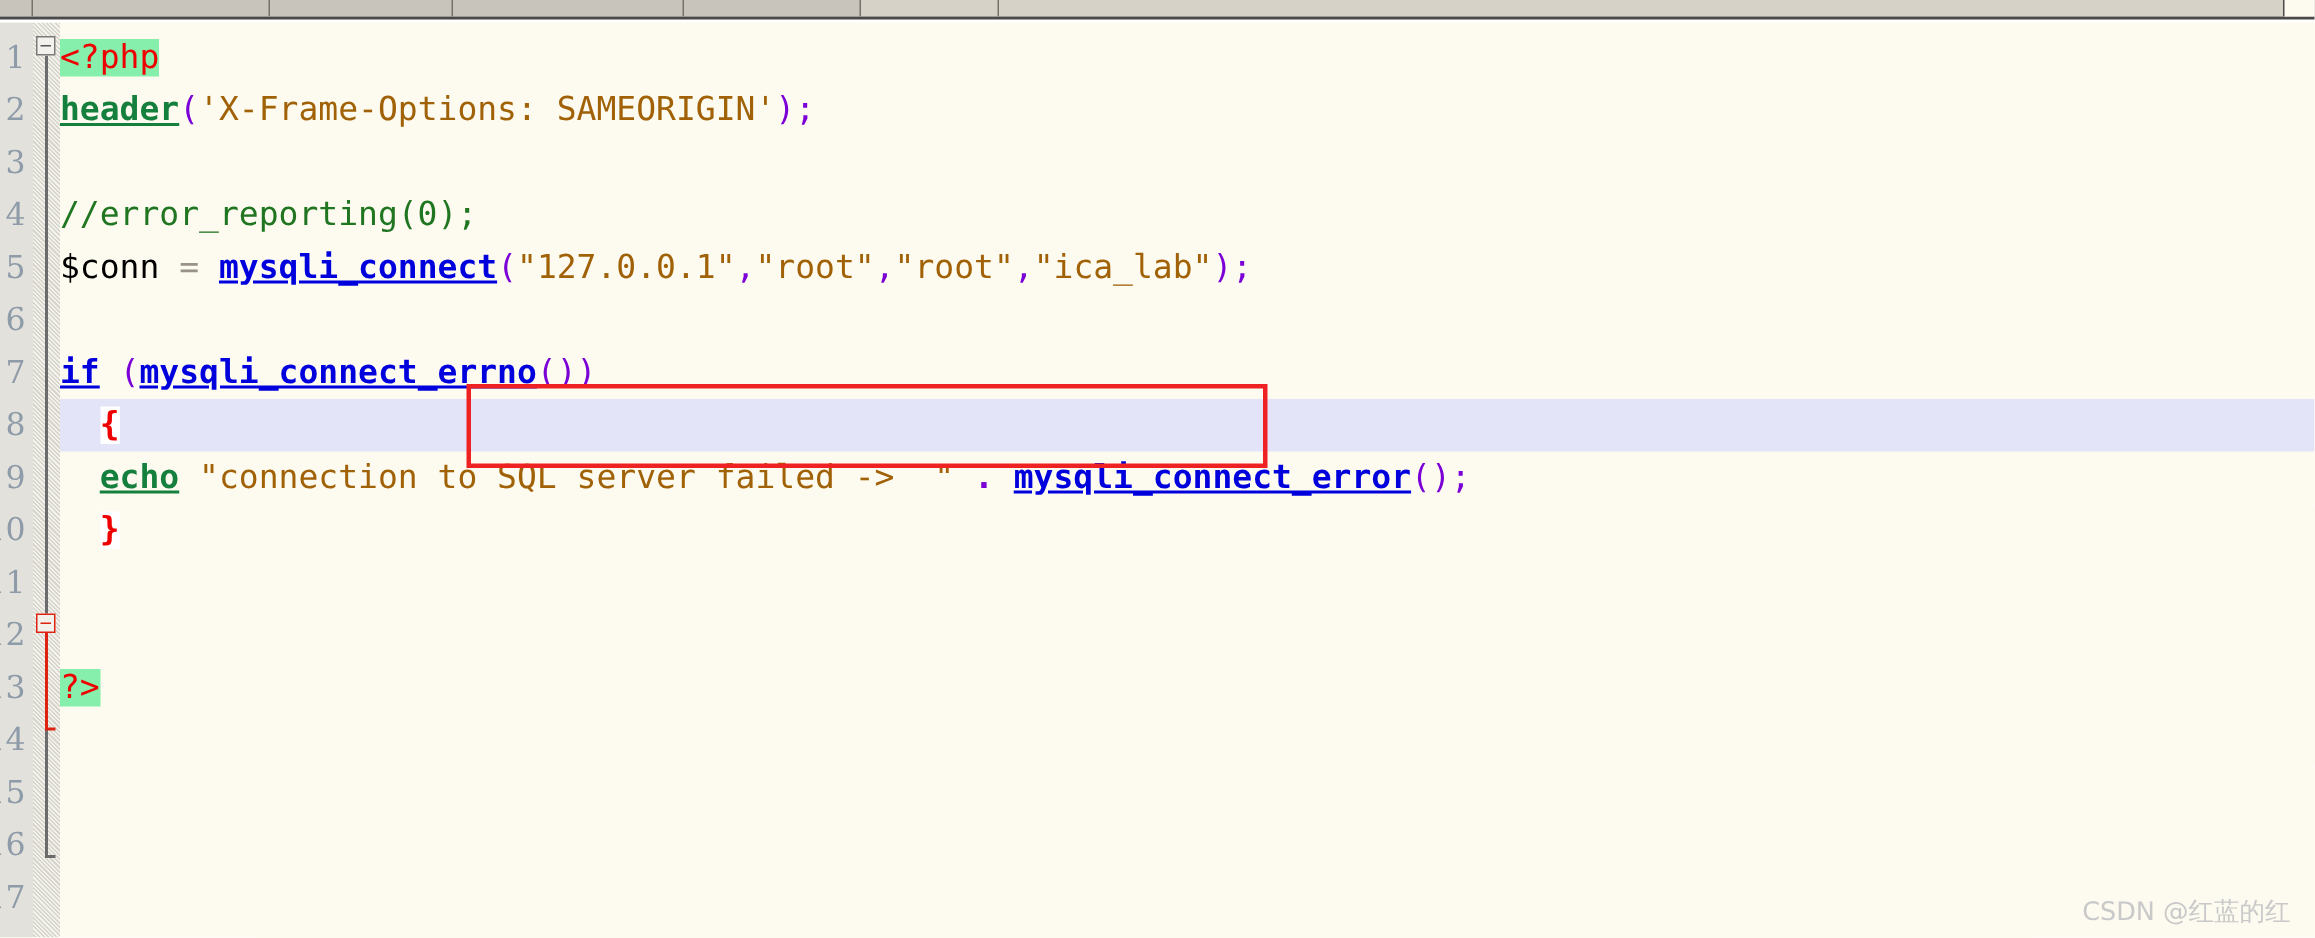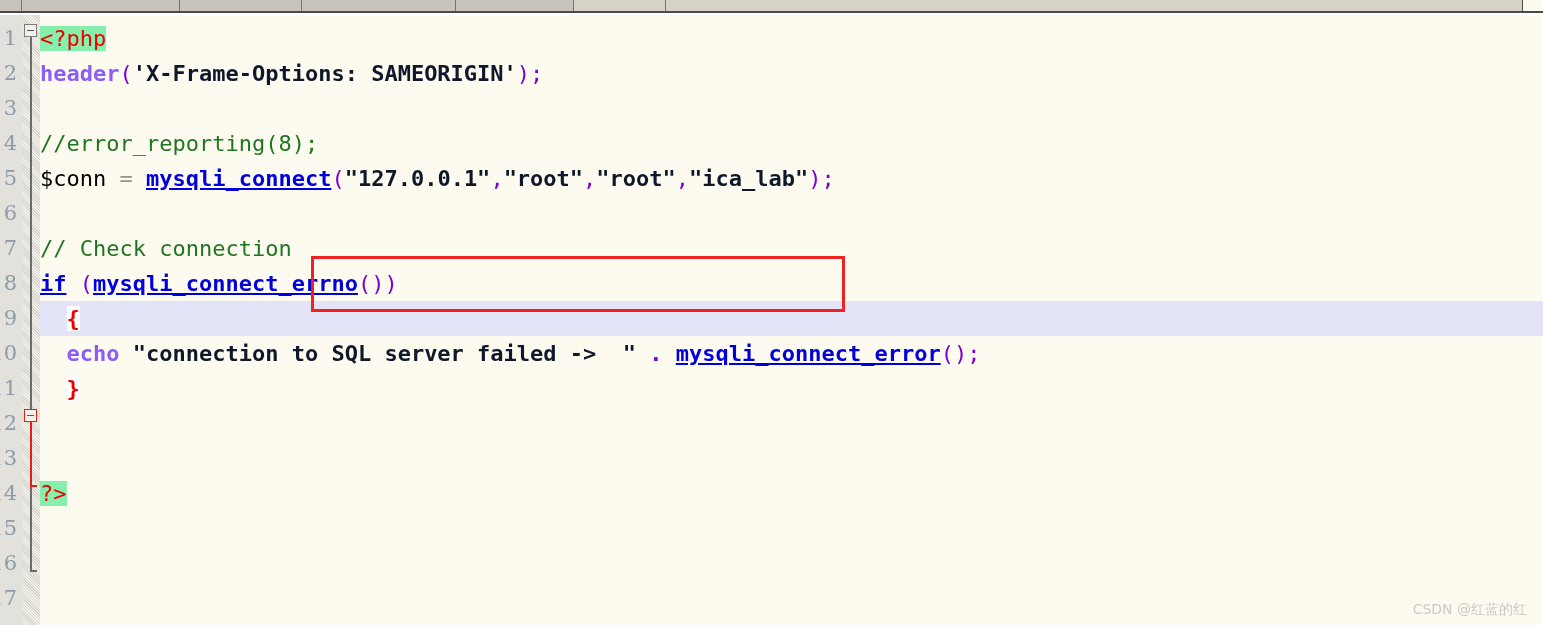--- a/index.html
+++ b/index.html
@@ -149,23 +149,23 @@
     font-family: "DejaVu Sans Mono", "Liberation Mono", monospace;
     font-size: 22px;
     letter-spacing: 0px;
     color: #999289;
   }
   .line.cur {
     background: #e4e4f8;
   }
 
   
-  .kw      { color: #8b5cf6; font-weight: bold; }
+  .kw      { color: #15803d; font-weight: bold; text-decoration: underline; }
   .fn      { color: #0000dd; font-weight: bold; text-decoration: underline; }
-  .str     { color: #0f172a; font-weight: bold; }
+  .str     { color: #a16207; }
   .num     { color: #e08f2c; }
   .punc    { color: #7b00d6; }
   .op      { color: #999289; }
   .var     { color: #000000; }
   .cmt     { color: #207520; }
   .php-tag { color: #ee0000; background: #86efac; }
   .brace   { color: #ee0000; font-weight: bold; background: #ffffff; }
   .dot     { color: #7b00d6; font-weight: bold; }
 
   
@@ -175,21 +175,21 @@
     box-sizing: border-box;
     pointer-events: none;
   }
 
   
   #watermark {
     position: absolute;
     right: 16px;
     bottom: 6px;
     font-family: "DejaVu Sans", "Liberation Sans", sans-serif;
-    font-size: 14px;
+    font-size: 17px;
     color: #c9c9c9;
     user-select: none;
     white-space: nowrap;
   }
 </style>
 </head>
 <body>
 
 <div id="tabstrip">
   <div class="tab" style="width:22px"></div>
@@ -237,24 +237,23 @@
     <div class="fold-foot red" style="left:8px; top:470px;"></div>
     <div class="fold-box red" style="top:394px;">
         <i></i>
       </div>
   </div>
 
   <div id="code">
       <div class="line" style="margin-top: 6px;"><span class="php-tag">&lt;?php</span></div>
       <div class="line" style="margin-top: 0px;"><span class="kw">header</span><span class="punc">(</span><span class="str">'X-Frame-Options: SAMEORIGIN'</span><span class="punc">)</span><span class="punc">;</span></div>
       <div class="line" style="margin-top: 0px;">&nbsp;</div>
-      <div class="line" style="margin-top: 0px;"><span class="cmt">//error_reporting(8);</span></div>
+      <div class="line" style="margin-top: 0px;"><span class="cmt">//error_reporting(0);</span></div>
       <div class="line" style="margin-top: 0px;"><span class="var">$conn</span><span class="op"> = </span><span class="fn">mysqli_connect</span><span class="punc">(</span><span class="str">"127.0.0.1"</span><span class="punc">,</span><span class="str">"root"</span><span class="punc">,</span><span class="str">"root"</span><span class="punc">,</span><span class="str">"ica_lab"</span><span class="punc">)</span><span class="punc">;</span></div>
       <div class="line" style="margin-top: 0px;">&nbsp;</div>
-      <div class="line" style="margin-top: 0px;"><span class="cmt">// Check connection</span></div>
       <div class="line" style="margin-top: 0px;"><span class="fn">if</span><span class="op"> </span><span class="punc">(</span><span class="fn">mysqli_connect_errno</span><span class="punc">(</span><span class="punc">)</span><span class="punc">)</span></div>
       <div class="line cur" style="margin-top: 0px;"><span class="op">  </span><span class="brace">{</span></div>
       <div class="line" style="margin-top: 0px;"><span class="op">  </span><span class="kw">echo</span><span class="op"> </span><span class="str">"connection to SQL server failed -&gt;  "</span><span class="op"> </span><span class="dot">.</span><span class="op"> </span><span class="fn">mysqli_connect_error</span><span class="punc">(</span><span class="punc">)</span><span class="punc">;</span></div>
       <div class="line" style="margin-top: 0px;"><span class="op">  </span><span class="brace">}</span></div>
       <div class="line" style="margin-top: 0px;">&nbsp;</div>
       <div class="line" style="margin-top: 0px;">&nbsp;</div>
       <div class="line" style="margin-top: 0px;"><span class="php-tag">?&gt;</span></div>
     </div>
 
   <div id="hl-box" style="left: 311.422px; width: 533.391px; top: 241px; height: 56px;"></div>

